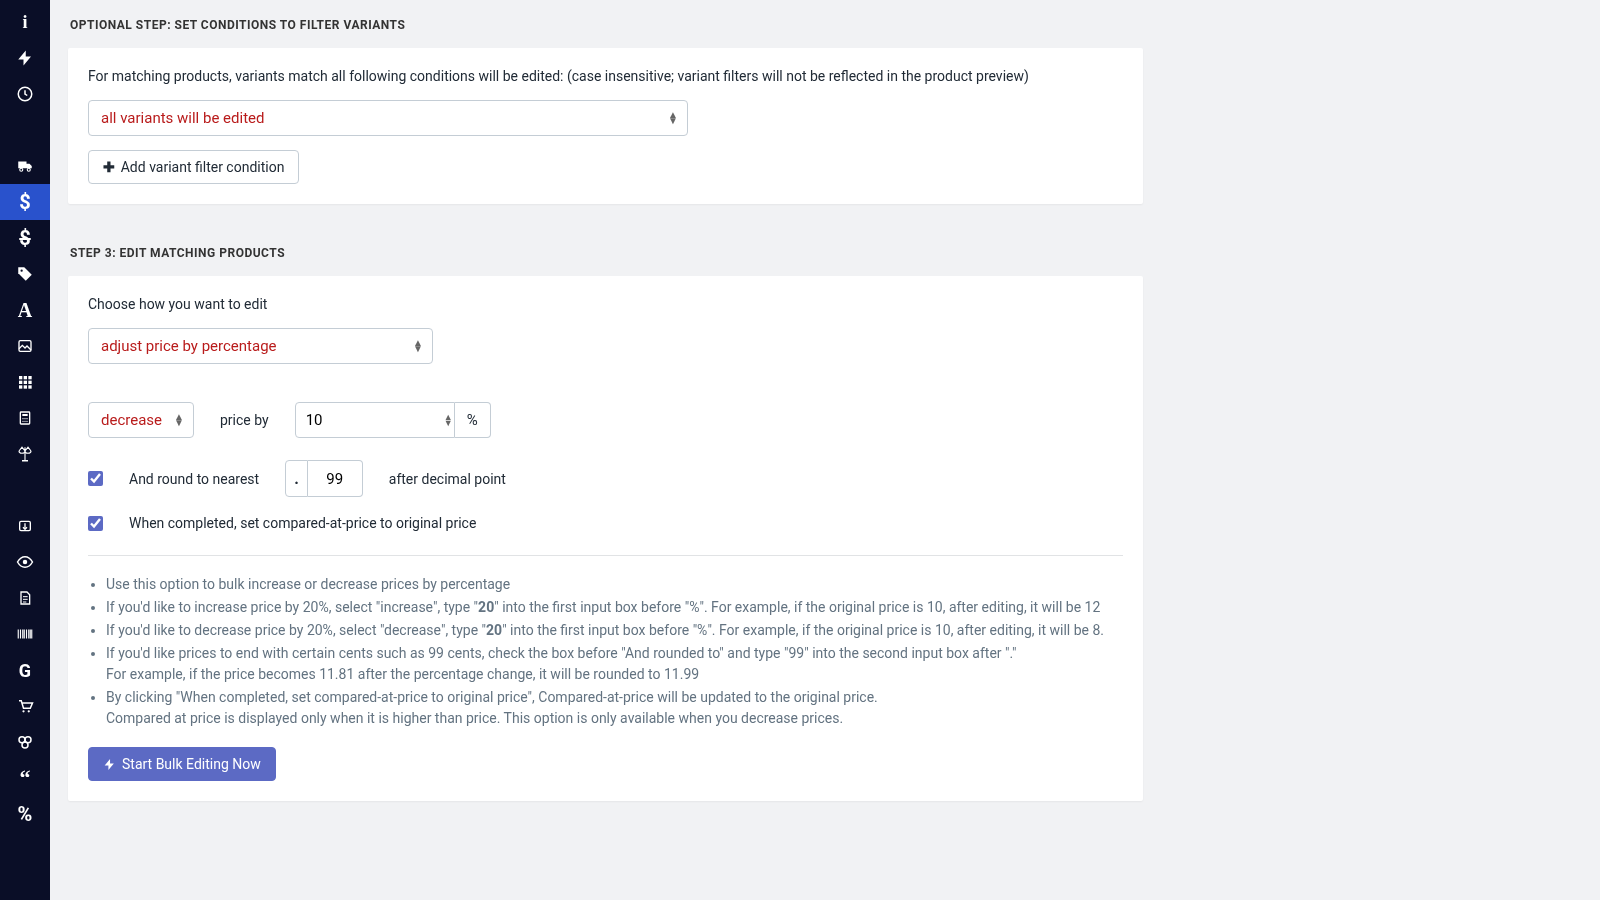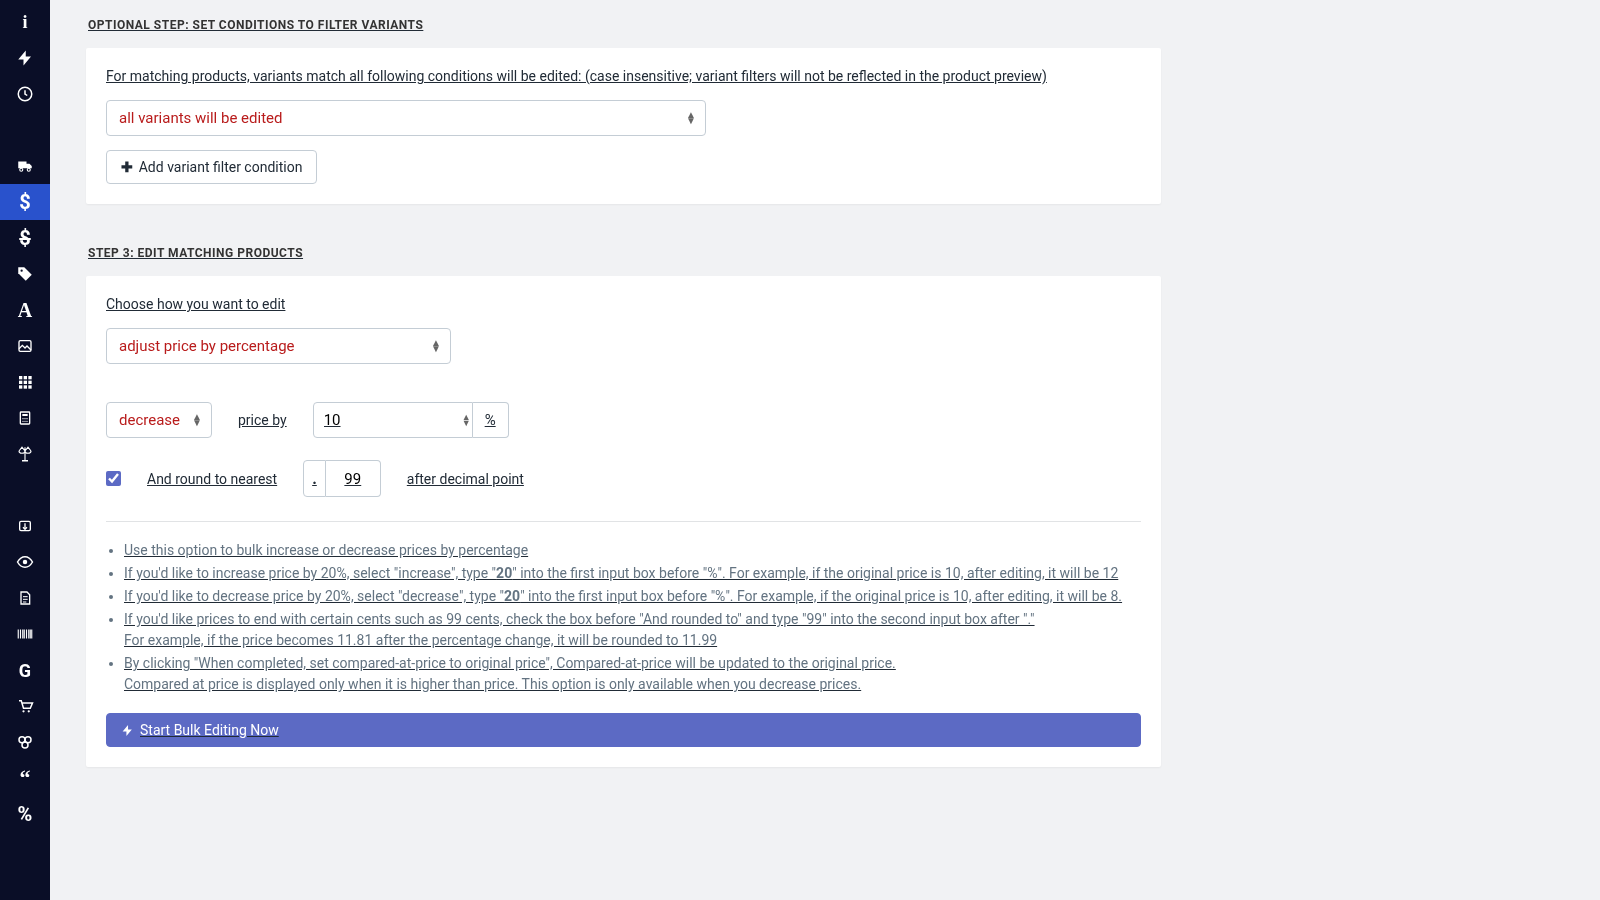--- a/index.html
+++ b/index.html
@@ -27,23 +27,22 @@
   justify-content: center;
   color: #ffffff;
   cursor: pointer;
   font-size: 18px;
 }
 .sidebar-item.active {
   background: #2952cc;
 }
 .sidebar-gap { height: 36px; }
 .content {
-  margin-left: 68px;
+  margin-left: 50px;
   padding: 0 0 40px 0;
-  text-decoration: underline;
 }
 .section-header {
   font-size: 12px;
   font-weight: 700;
   letter-spacing: 0.5px;
   color: #333;
   padding: 18px 20px 8px 20px;
   text-transform: uppercase;
 }
 .panel {
@@ -149,21 +148,21 @@
 }
 .checkbox {
   width: 15px;
   height: 15px;
   accent-color: #5c6ac4;
 }
 hr { border: none; border-top: 1px solid #e1e3e5; margin: 24px 0 18px 0; }
 ul { padding-left: 18px; color: #637381; }
 ul li { margin-bottom: 2px; line-height: 1.5; }
 .muted-sub { padding-left: 0; }
-.actions { margin-top: 18px; display: flex; gap: 24px; flex-direction: column; }
+.actions { margin-top: 18px; display: flex; gap: 24px; }
 .icon-svg { width: 18px; height: 18px; fill: currentColor; }
 .icon-svg-sm { width: 16px; height: 16px; }
 </style>
 </head>
 <body>
 
 <nav class="sidebar">
   <div class="sidebar-item">
       <span style="font-family: Georgia, serif; font-weight:bold; font-size:18px;">i</span>
     </div>
@@ -333,20 +332,24 @@
     <div class="row" style="margin-bottom:18px;">
       <input type="checkbox" class="checkbox" checked="" style="">
       <span>And round to nearest</span>
       <div style="display:flex;">
         <span class="dot-box">.</span>
         <input type="text" class="cents-input" value="99" style="">
       </div>
       <span>after decimal point</span>
     </div>
 
+    <div class="row">
+      <input type="checkbox" class="checkbox" checked="" style="">
+      <span>When completed, set compared-at-price to original price</span>
+    </div>
 
     <hr>
 
     <ul>
       <li>Use this option to bulk increase or decrease prices by percentage</li>
       <li><span>If you'd like to increase price by 20%, select "increase", type "</span><b>20</b><span>" into the first input box before "%". For example, if the original price is 10, after editing, it will be 12</span></li>
       <li><span>If you'd like to decrease price by 20%, select "decrease", type "</span><b>20</b><span>" into the first input box before "%". For example, if the original price is 10, after editing, it will be 8.</span></li>
       <li><span>If you'd like prices to end with certain cents such as 99 cents, check the box before "And rounded to" and type "99" into the second input box after "."</span><br><span class="muted-sub">For example, if the price becomes 11.81 after the percentage change, it will be rounded to 11.99</span></li>
       <li><span>By clicking "When completed, set compared-at-price to original price", Compared-at-price will be updated to the original price.</span><br><span class="muted-sub">Compared at price is displayed only when it is higher than price. This option is only available when you decrease prices.</span></li>
     </ul>

